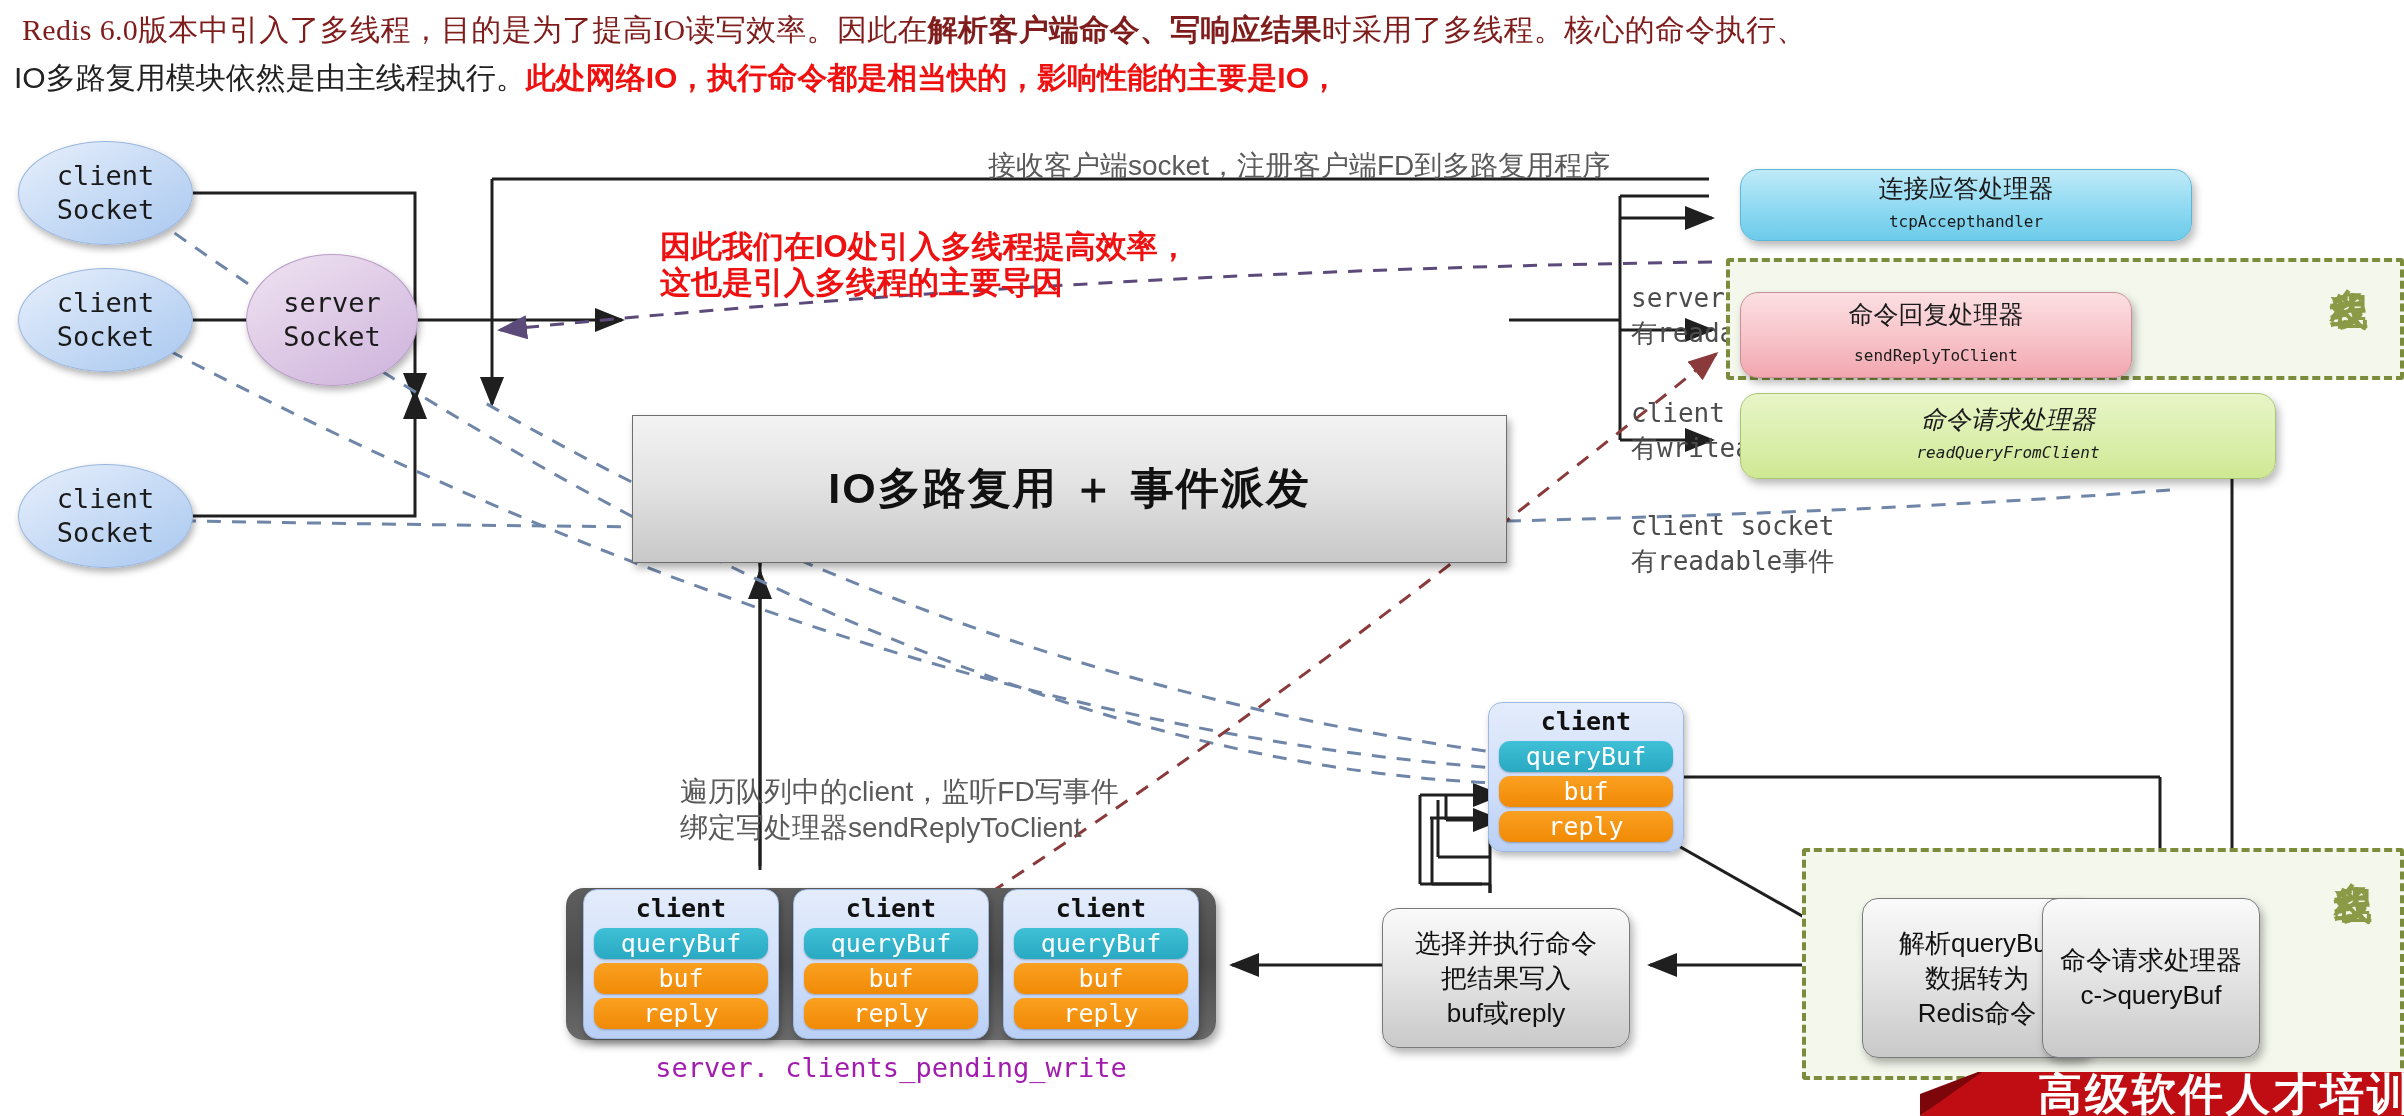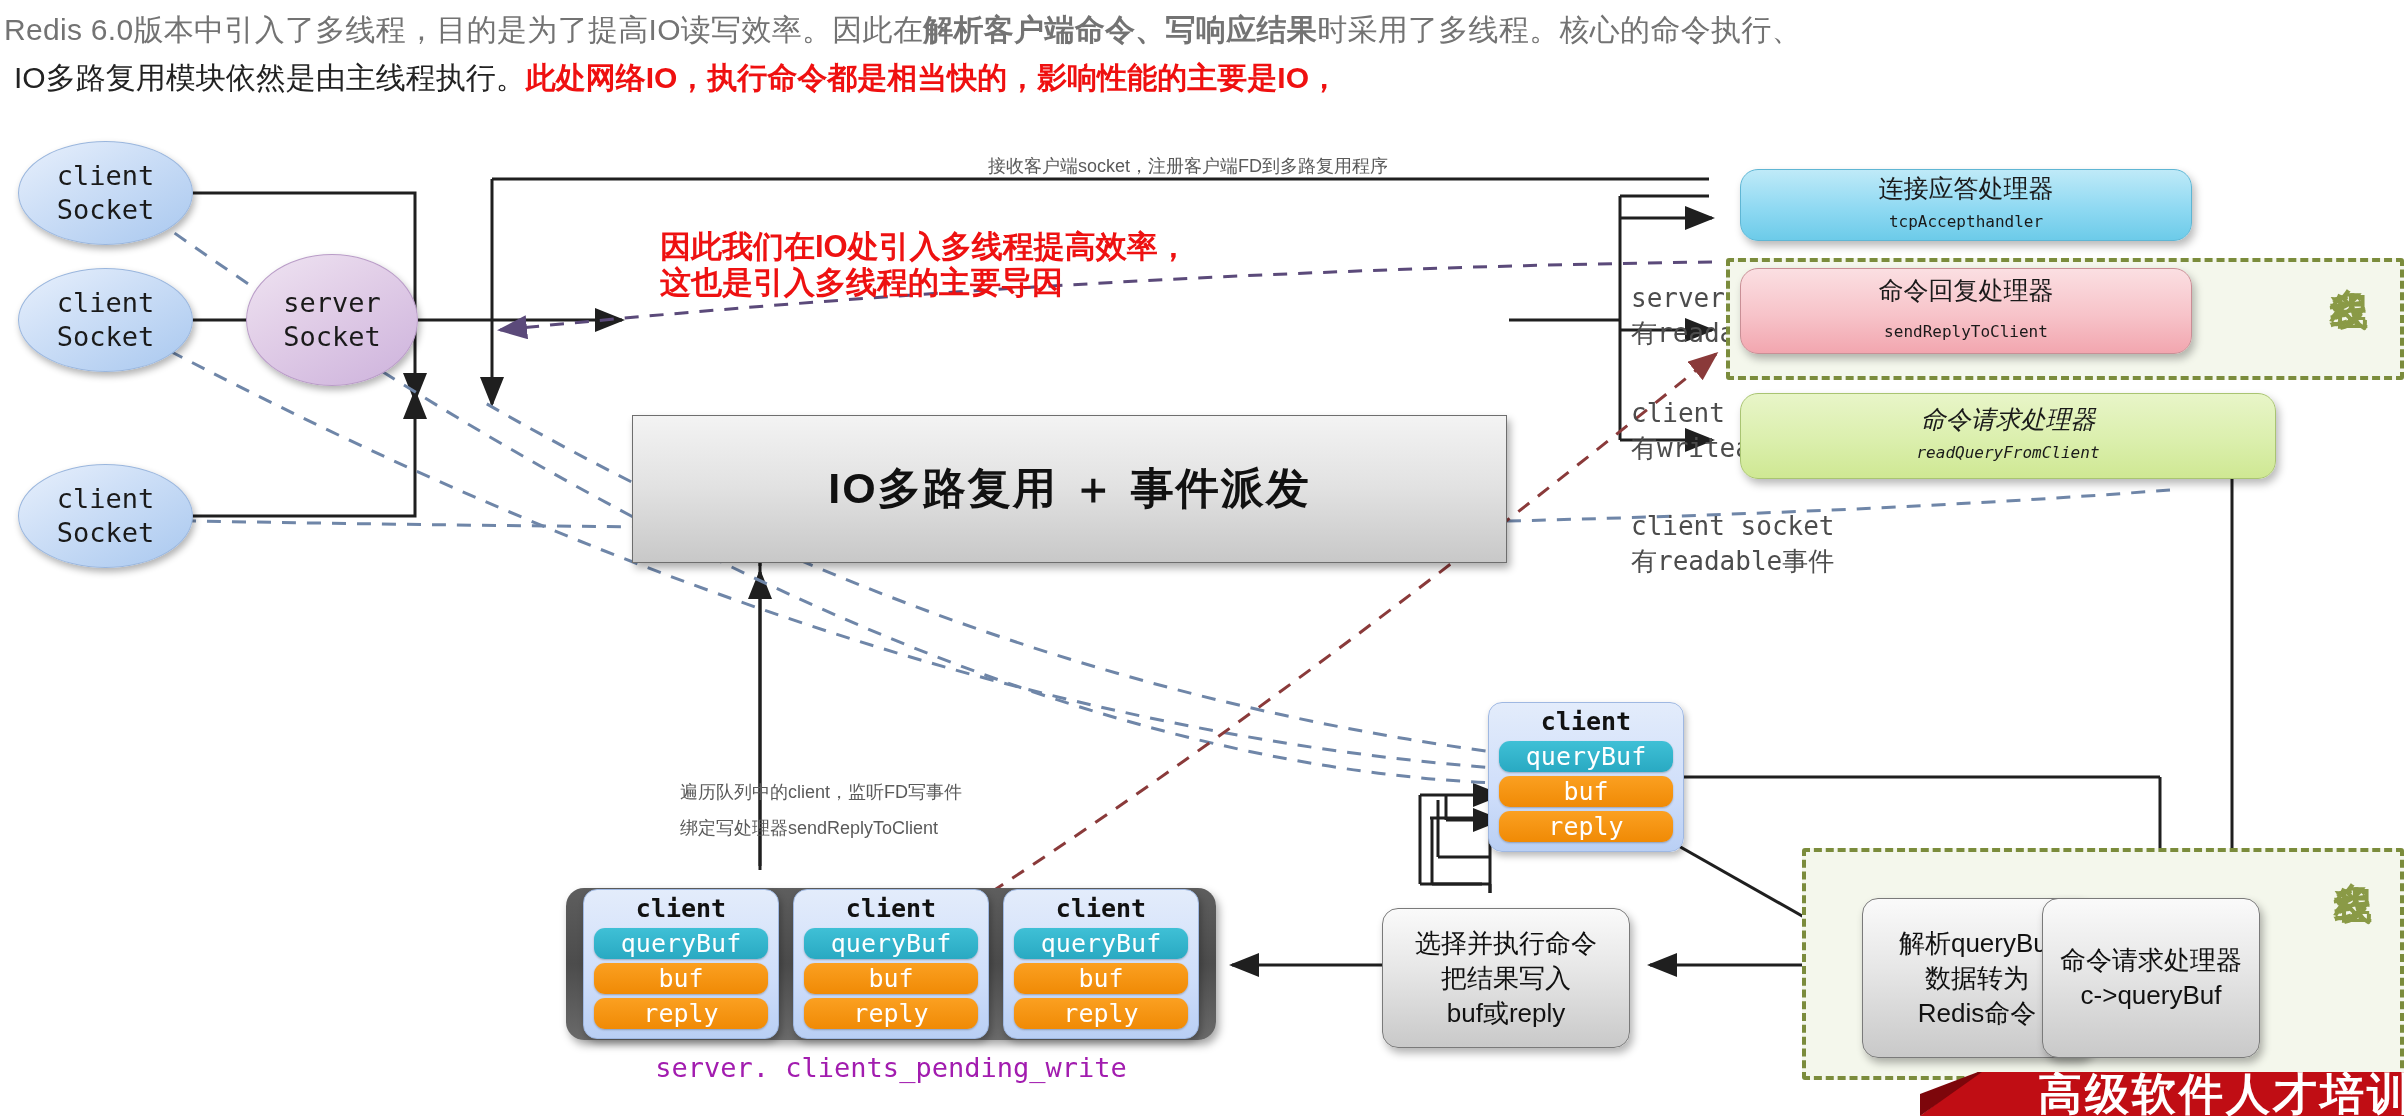--- a/index.html
+++ b/index.html
@@ -2,22 +2,22 @@
 <html><head>
 <meta charset="utf-8">
 <style>
   * { box-sizing: border-box; margin:0; padding:0; }
   html,body { width:2404px; height:1116px; background:#ffffff; overflow:hidden; }
   body { font-family:"Liberation Sans", sans-serif; position:relative; }
 
   #stage { position:absolute; left:0; top:0; width:2404px; height:1116px; }
 
   
-  .hdr { position:absolute; left:4px; top:4px; width:2380px; font-size:30px; line-height:52px;
-         color:#737373; letter-spacing:.3px; white-space:nowrap; }
+  .hdr { position:absolute; left:22px; top:4px; width:2380px; font-size:30px; line-height:52px;
+         color:#7f1d1d; letter-spacing:.3px; white-space:nowrap;font-family:Liberation Serif, serif; }
   .hdr .b { font-weight:bold; }
   .hdr-l2 { position:absolute; left:14px; top:52px; font-size:30px; line-height:52px; color:#222; white-space:nowrap; }
   .red { color:#ef1010; font-weight:bold; }
 
   
   #wires { position:absolute; left:0; top:0; width:2404px; height:1116px; pointer-events:none; }
 
   
   .ell { position:absolute; border-radius:50%; display:flex; flex-direction:column;
          align-items:center; justify-content:center;
@@ -80,21 +80,21 @@
   
   .pbox { position:absolute; border-radius:16px;
           background:linear-gradient(180deg,#fafafa 0%,#e6e6e6 45%,#c9c9c9 100%);
           border:1px solid #7a7a7a; box-shadow:3px 5px 8px rgba(0,0,0,.30);
           display:flex; flex-direction:column; align-items:center; justify-content:center;
           text-align:center; font-size:26px; line-height:35px; color:#111; }
 
   
   .elab { position:absolute; font-family:"DejaVu Sans Mono", monospace; font-size:26px;
           line-height:35px; color:#4c4c4c; white-space:nowrap; }
-  .elab2 { position:absolute; font-size:18px; line-height:36px; color:#5a5a5a; white-space:nowrap;
+  .elab2 { position:absolute; font-size:28px; line-height:36px; color:#5a5a5a; white-space:nowrap;
            font-family:"Liberation Sans", sans-serif; }
   .annot-red { position:absolute; color:#ee1111; font-weight:bold; font-size:31px; line-height:43px;
                white-space:nowrap; font-family:"Liberation Sans", sans-serif; }
 
   
   .banner { position:absolute; left:1920px; top:1072px; width:484px; height:44px; overflow:hidden; }
   .banner .shape { position:absolute; inset:0; background:#c00d14;
                    clip-path:polygon(58px 0,484px 0,484px 44px,0 44px); }
   .banner .tail { position:absolute; left:0; top:0; width:62px; height:44px; background:#7d060b;
                   clip-path:polygon(58px 0,62px 0,0 44px,0 22px); }
@@ -246,21 +246,21 @@
   <div class="mtlabel" style="left:2323px; top:258px; height:122px;">多线程</div>
 
   <div class="mtgroup" style="left:1802px; top:848px; width:602px; height:232px;"></div>
   <div class="mtlabel" style="left:2327px; top:852px; height:226px;">多线程</div>
 
   <div class="hbox hb-blue" style="left:1740px; top:169px; width:452px; height:72px;">
     <span class="cn">连接应答处理器</span>
     <span class="mono">tcpAccepthandler</span>
   </div>
 
-  <div class="hbox hb-pink" style="left:1740px; top:268px; width:452px; height:86px;gap:8px;">
+  <div class="hbox hb-pink" style="left:1740px; top:292px; width:392px; height:86px;gap:8px;">
     <span class="cn">命令回复处理器</span>
     <span class="mono">sendReplyToClient</span>
   </div>
 
   <div class="hbox hb-green" style="left:1740px; top:393px; width:536px; height:86px;font-style:italic;">
     <span class="cn">命令请求处理器</span>
     <span class="mono">readQueryFromClient</span>
   </div>
 
   <div class="clcard" style="left:1488px; top:702px; width:196px;">

